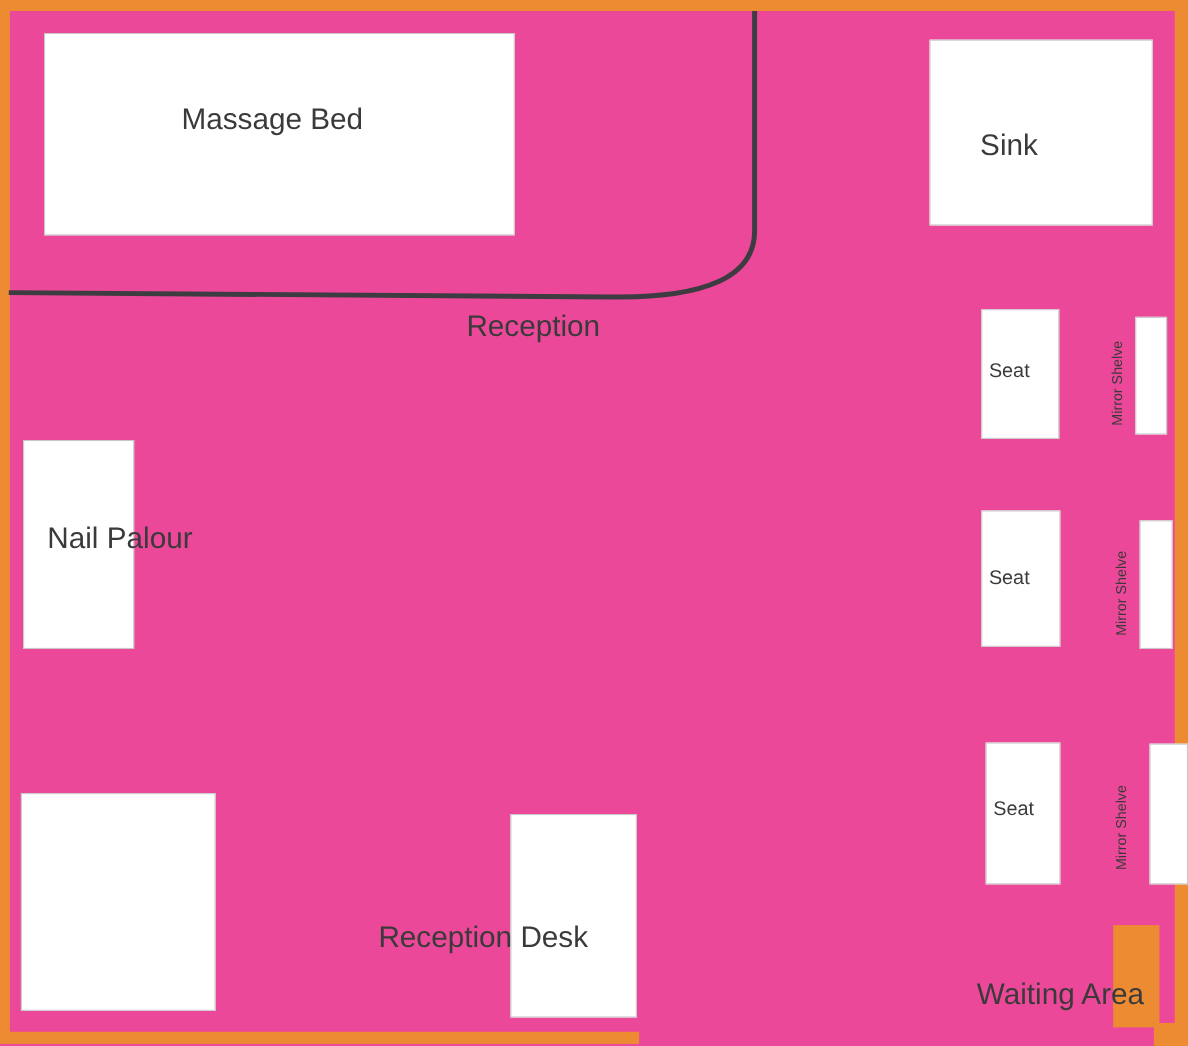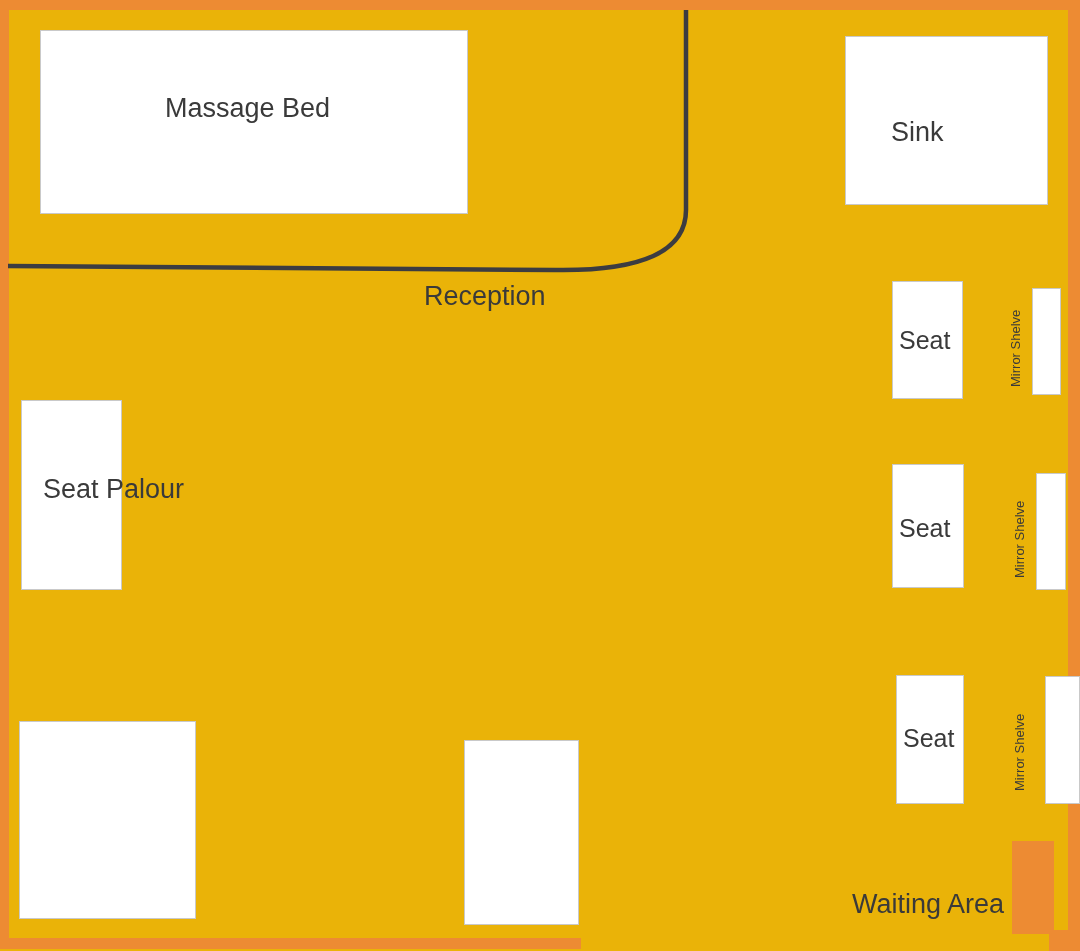--- a/index.html
+++ b/index.html
@@ -4,21 +4,21 @@
 <style>
   html, body {
     margin: 0;
     padding: 0;
     background: #ffffff;
   }
   #canvas {
     position: relative;
     width: 1080px;
     height: 951px;
-    background: #eab308;
+    background: #ec4899;
     font-family: "Liberation Sans", sans-serif;
     overflow: hidden;
   }
   
   .wall {
     position: absolute;
     background: #ED8B33;
   }
   #wall-top    { left: 0px;    top: 0px;   width: 1080px; height: 10px; }
   #wall-left   { left: 0px;    top: 0px;   width: 9px;    height: 948px; }
@@ -45,21 +45,21 @@
   }
 
   
   .label {
     position: absolute;
     color: #3a3a3a;
     white-space: nowrap;
     line-height: 1;
   }
   .label-lg { font-size: 27px; }
-  .label-md { font-size: 25px; }
+  .label-md { font-size: 18px; }
 
   .vlabel {
     position: absolute;
     color: #3a3a3a;
     white-space: nowrap;
     font-size: 13px;
     line-height: 1;
     transform-origin: 0 0;
     transform: rotate(-90deg);
   }
@@ -90,37 +90,38 @@
 
   <svg id="partition-path" viewBox="0 0 1080 951">
     <path d="M 8 266 L 555 270 Q 686 272 686 210 L 686 10" fill="none" stroke="#3c3c41" stroke-width="4.5" stroke-linecap="butt" stroke-linejoin="round"></path>
   </svg>
   <div class="label label-lg" id="partition-label" style="left:424px; top:283px;">Reception</div>
 
   <div class="box" id="sink-box" style="left:845px; top:36px; width:203px; height:169px;"></div>
   <div class="label label-lg" id="sink-label" style="left:891px; top:119px;">Sink</div>
 
   <div class="box" id="nail-palour-box" style="left:21px; top:400px; width:101px; height:190px;"></div>
-  <div class="label label-lg" id="nail-palour-label" style="left:43px; top:476px;">Seat Palour</div>
+  <div class="label label-lg" id="nail-palour-label" style="left:43px; top:476px;">Nail Palour</div>
 
   <div class="box" id="display-shelves-box" style="left:19px; top:721px; width:177px; height:198px;"></div>
 
   <div class="box" id="reception-desk-box" style="left:464px; top:740px; width:115px; height:185px;"></div>
+  <div class="label label-lg" id="reception-desk-label" style="left:344px; top:839px;">Reception Desk</div>
 
   <div class="box" id="seat-box-1" style="left:892px; top:281px; width:71px; height:118px;"></div>
   <div class="label label-md" id="seat-label-1" style="left:899px; top:328px;">Seat</div>
   <div class="vlabel" id="mirror-label-1" style="left:1009px; top:387px;">Mirror Shelve</div>
   <div class="box" id="mirror-shelf-box-1" style="left:1032px; top:288px; width:29px; height:107px;"></div>
 
   <div class="box" id="seat-box-2" style="left:892px; top:464px; width:72px; height:124px;"></div>
   <div class="label label-md" id="seat-label-2" style="left:899px; top:516px;">Seat</div>
   <div class="vlabel" id="mirror-label-2" style="left:1013px; top:578px;">Mirror Shelve</div>
   <div class="box" id="mirror-shelf-box-2" style="left:1036px; top:473px; width:30px; height:117px;"></div>
 
   <div class="box" id="seat-box-3" style="left:896px; top:675px; width:68px; height:129px;"></div>
   <div class="label label-md" id="seat-label-3" style="left:903px; top:726px;">Seat</div>
   <div class="vlabel" id="mirror-label-3" style="left:1013px; top:791px;">Mirror Shelve</div>
   <div class="box" id="mirror-shelf-box-3" style="left:1045px; top:676px; width:35px; height:128px;"></div>
 
   <div id="waiting-block"></div>
-  <div class="label label-lg" id="waiting-area-label" style="left:852px; top:891px;">Waiting Area</div>
+  <div class="label label-lg" id="waiting-area-label" style="left:888px; top:891px;">Waiting Area</div>
 
 </div>
 
 </body></html>

